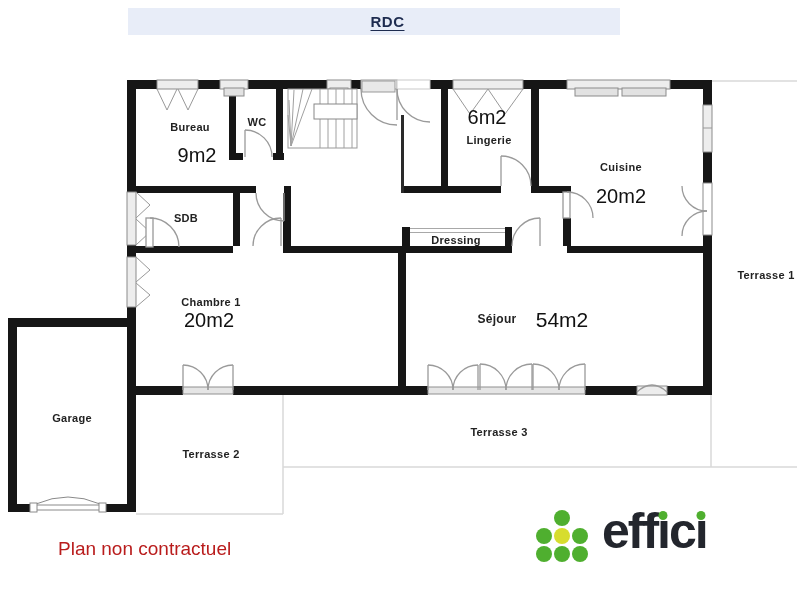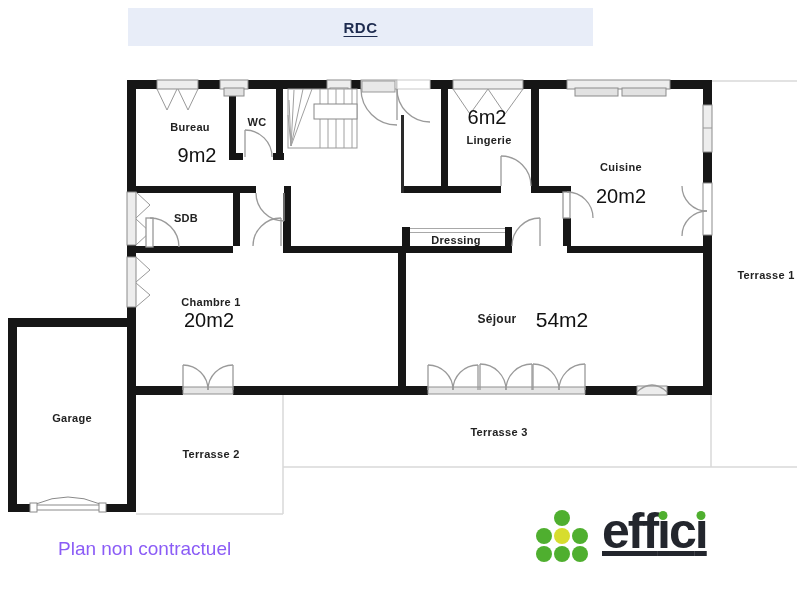--- a/index.html
+++ b/index.html
@@ -1,30 +1,30 @@
 <!DOCTYPE html>
 <html><head>
 <meta charset="utf-8">
 <style>
   html,body{margin:0;padding:0;background:#fff;}
   #page{position:relative;width:800px;height:600px;background:#fff;overflow:hidden;
         font-family:"Liberation Sans",sans-serif;}
   
-  #title-bar{position:absolute;left:128px;top:8px;width:465px;height:38px;
-             background:#e8edf8;display:flex;align-items:center;justify-content:center;}
+  #title-bar{position:absolute;left:128px;top:8px;width:465px;height:27px;
+             background:#e8edf8;display:flex;align-items:center;justify-content:center;padding-left:27px;}
   #title-bar span{font-size:15px;font-weight:700;color:#1d2b4f;
                   text-decoration:underline;text-underline-offset:3px;letter-spacing:.5px;}
   
   #plan-svg{position:absolute;left:0;top:0;}
   .lbl{font-family:"Liberation Sans",sans-serif;font-size:11px;font-weight:700;fill:#222;letter-spacing:.3px;}
   .lbl-lg{font-family:"Liberation Sans",sans-serif;font-size:12px;font-weight:700;fill:#222;letter-spacing:.3px;}
   .area{font-family:"Liberation Sans",sans-serif;font-size:20px;font-weight:400;fill:#111;}
   .area-lg{font-family:"Liberation Sans",sans-serif;font-size:21px;font-weight:400;fill:#111;}
   
-  #disclaimer{position:absolute;left:58px;top:538px;font-size:19px;color:#8b5cf6;text-align:center;}
+  #disclaimer{position:absolute;left:58px;top:538px;font-size:19px;color:#b91c1c;text-align:center;}
   
   #logo{position:absolute;left:536px;top:504px;display:flex;align-items:flex-start;}
   #logo-dots{margin-top:6px;}
   #logo-word{margin-left:12px;font-size:50px;font-weight:700;color:#23262d;
              letter-spacing:-2px;line-height:1.1;display:flex;}
   .lgi{position:relative;display:inline-block;}
   .gd{position:absolute;top:7px;left:50%;transform:translateX(-50%);
       width:9px;height:9px;border-radius:50%;background:#4faf2f;}
 </style>
 </head>
@@ -212,21 +212,21 @@
   <div id="logo">
     <svg id="logo-dots" width="54" height="54" viewBox="0 0 54 54">
       <circle cx="26" cy="8" r="8" fill="#4faf2f"></circle>
       <circle cx="8" cy="26" r="8" fill="#4faf2f"></circle>
       <circle cx="26" cy="26" r="8" fill="#d7dd2e"></circle>
       <circle cx="44" cy="26" r="8" fill="#4faf2f"></circle>
       <circle cx="8" cy="44" r="8" fill="#4faf2f"></circle>
       <circle cx="26" cy="44" r="8" fill="#4faf2f"></circle>
       <circle cx="44" cy="44" r="8" fill="#4faf2f"></circle>
     </svg>
-    <div id="logo-word" style="color: rgb(35, 38, 45); text-decoration: underline;">
+    <div id="logo-word" style="color: rgb(35, 38, 45);">
       <span>eff</span>
         <span class="lgi"><span>ı</span><i class="gd" style="background: rgb(79, 175, 47);"></i></span>
         <span>c</span>
         <span class="lgi"><span>ı</span><i class="gd" style="background: rgb(79, 175, 47);"></i></span>
     </div>
   </div>
 
 </div>
 
 </body></html>

